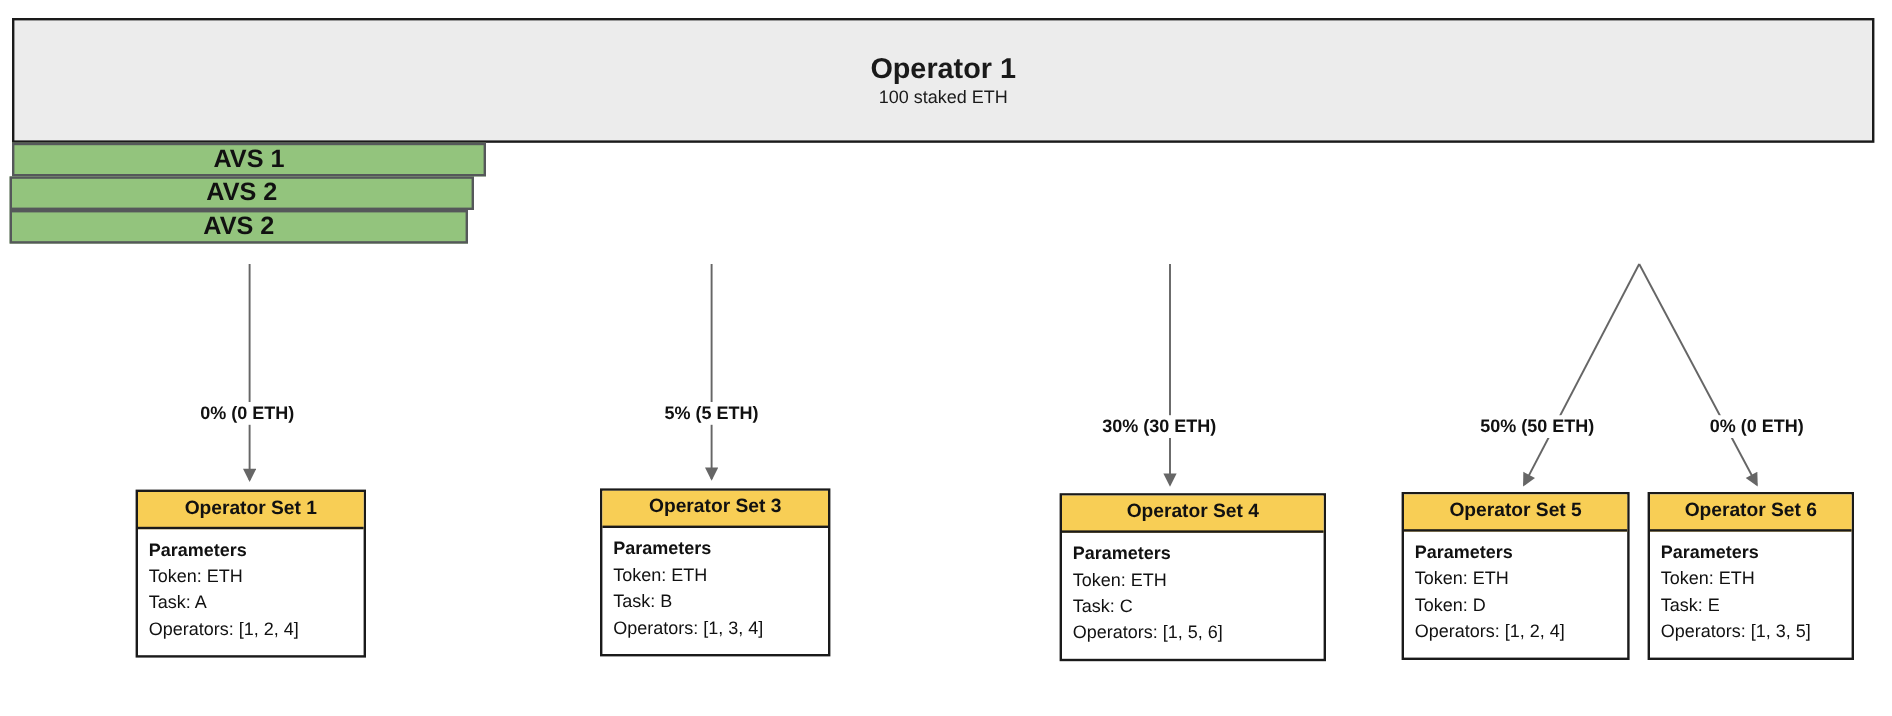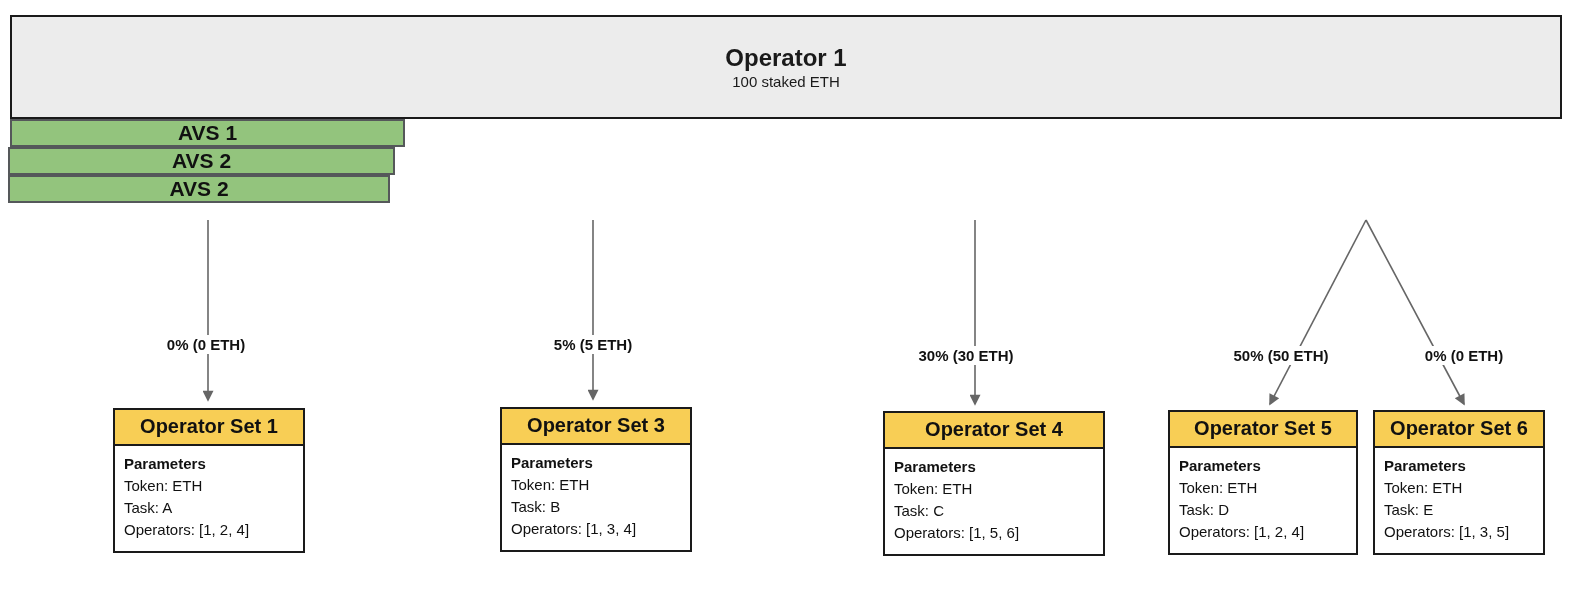--- a/index.html
+++ b/index.html
@@ -83,21 +83,21 @@
   .opset-card {
     position: absolute;
     box-sizing: border-box;
     background: #ffffff;
     border: 2px solid #1a1a1a;
   }
   .opset-header {
     background: #f8ce55;
     border-bottom: 2px solid #1a1a1a;
     text-align: center;
-    font-size: 20px;
+    font-size: 16px;
     font-weight: bold;
     padding: 5px 2px 6px;
     color: #111111;
   }
   .opset-body {
     padding: 7px 9px 10px;
     font-size: 15px;
     line-height: 22px;
     color: #111111;
     border-radius: 29px;
@@ -173,21 +173,21 @@
       <div>Task: C</div>
       <div>Operators: [1, 5, 6]</div>
     </div>
   </div>
 
   <div class="opset-card" style="left:1168px; top:410px; width:190px">
     <div class="opset-header">Operator Set 5</div>
     <div class="opset-body">
       <div class="opset-params">Parameters</div>
       <div>Token: ETH</div>
-      <div>Task: D</div>
+      <div>Token: D</div>
       <div>Operators: [1, 2, 4]</div>
     </div>
   </div>
 
   <div class="opset-card" style="left:1373px; top:410px; width:172px">
     <div class="opset-header">Operator Set 6</div>
     <div class="opset-body">
       <div class="opset-params">Parameters</div>
       <div>Token: ETH</div>
       <div>Task: E</div>

